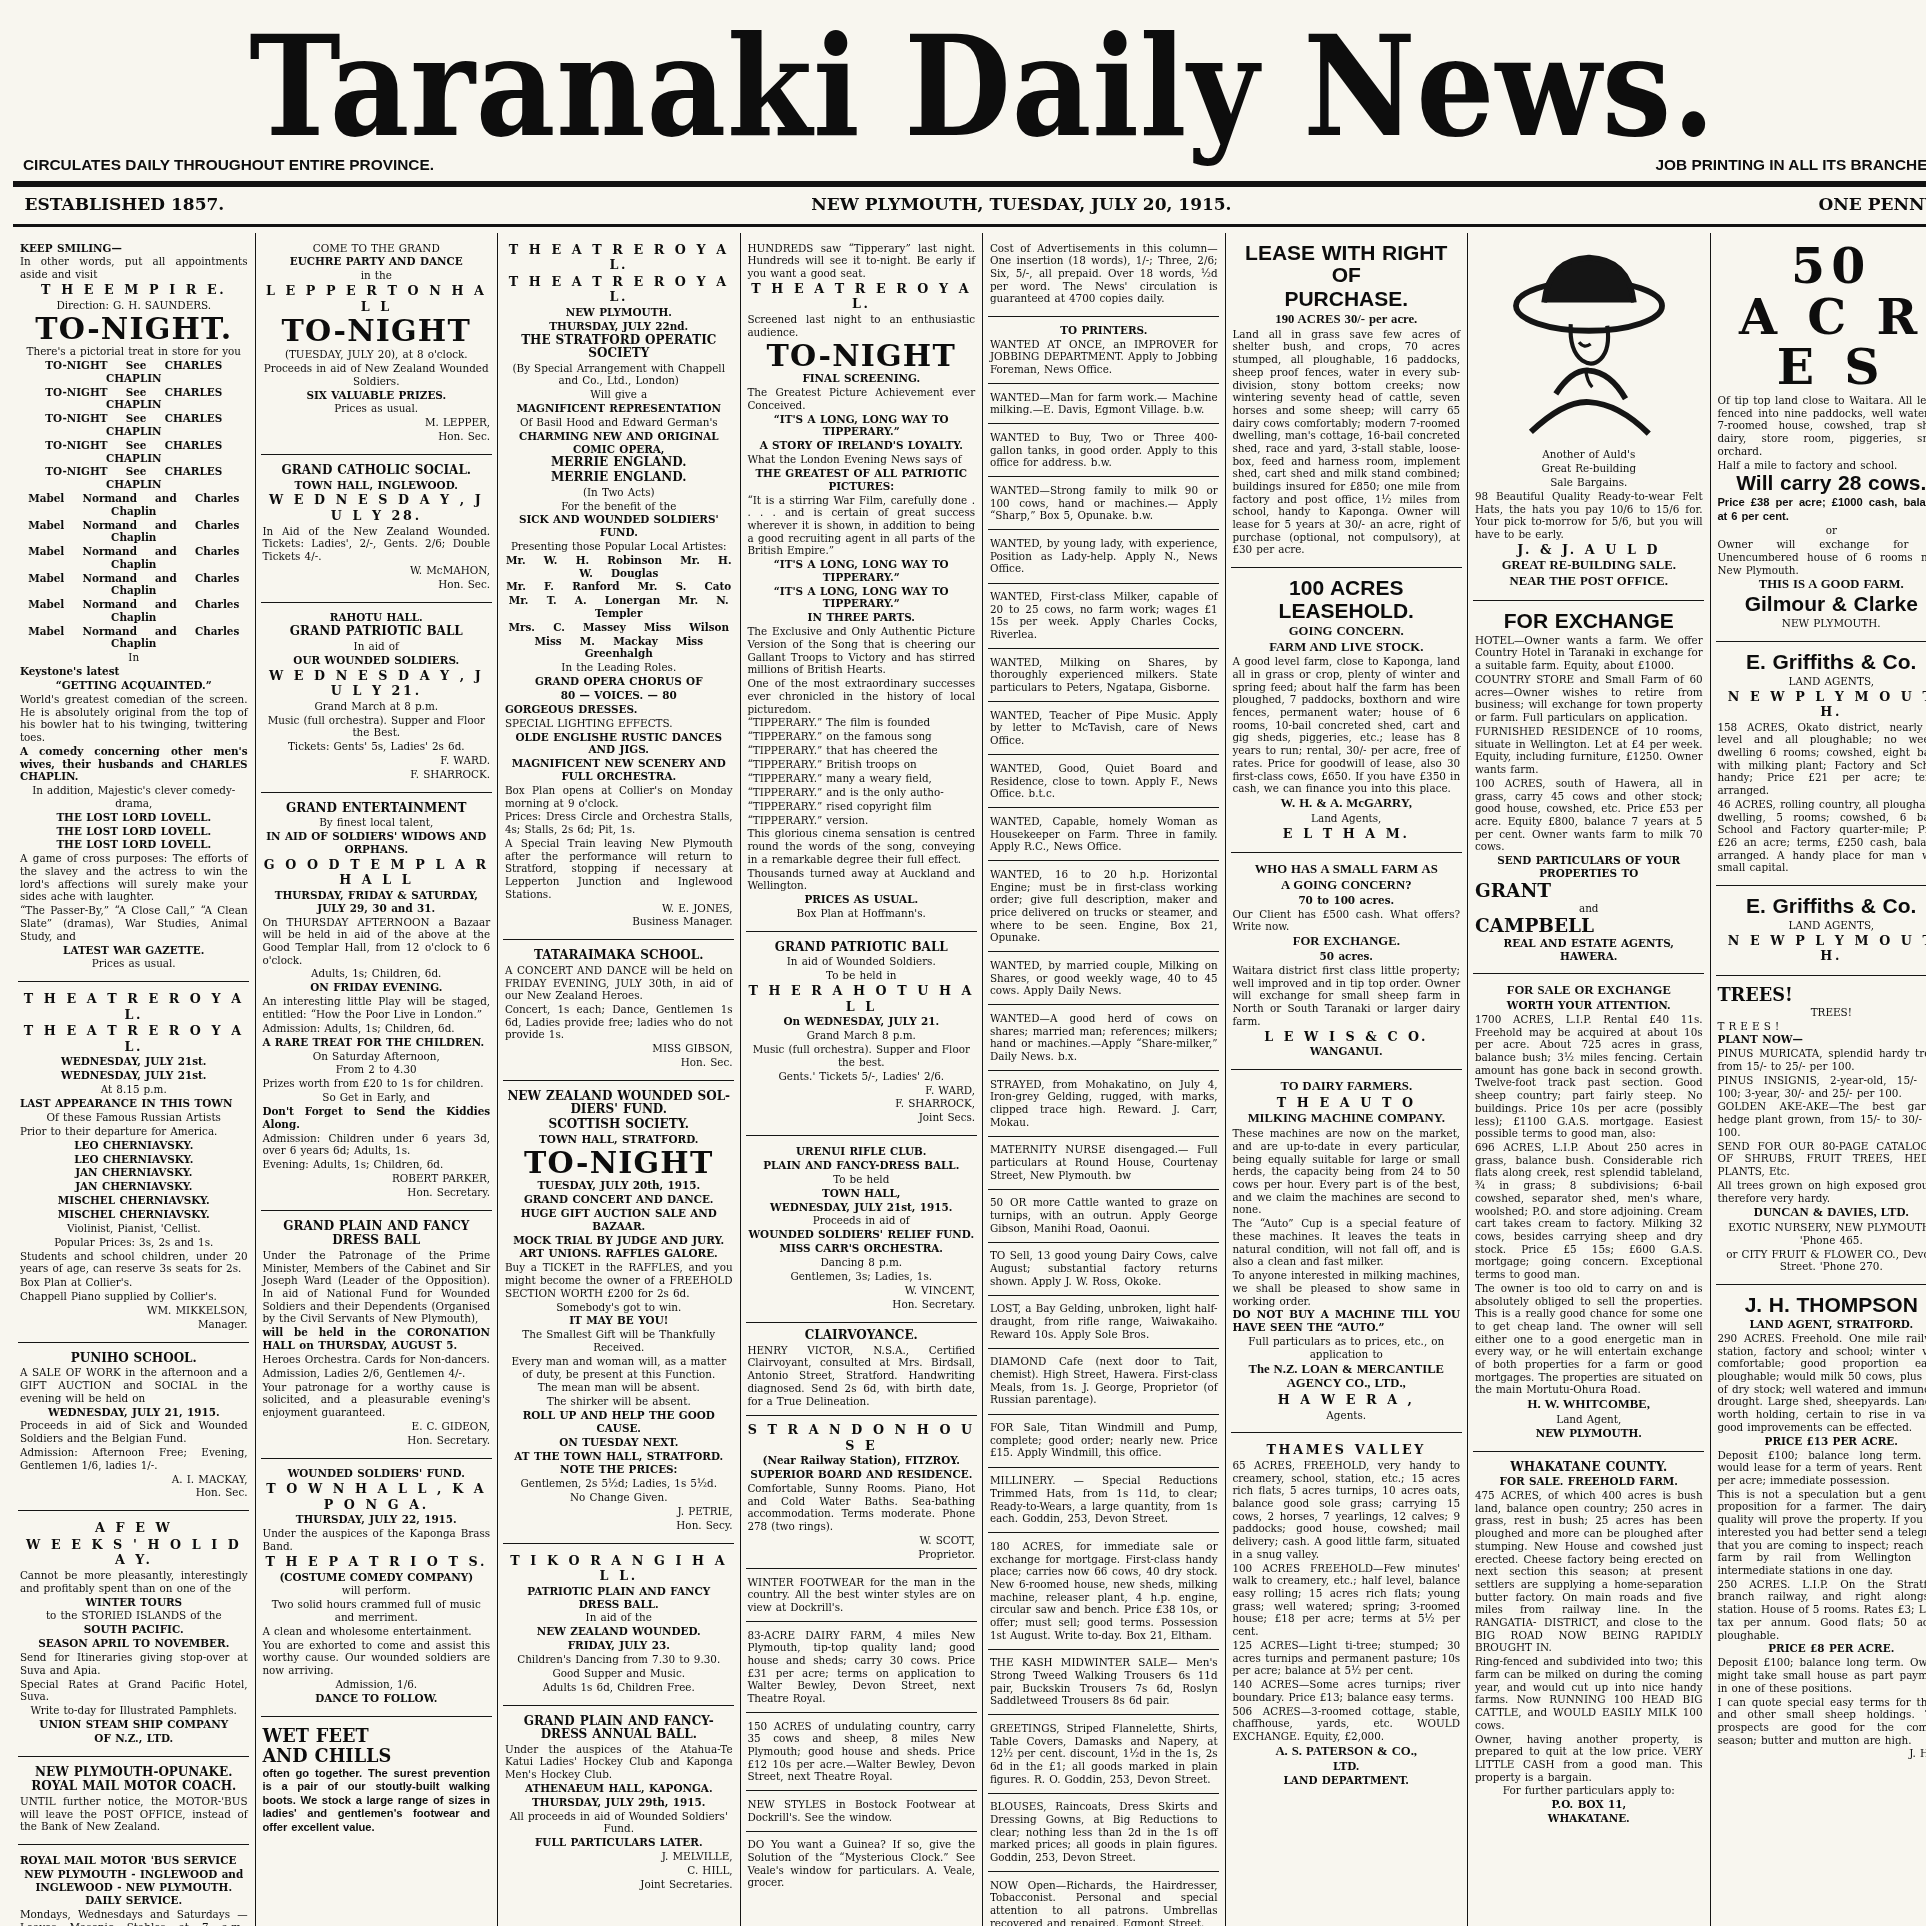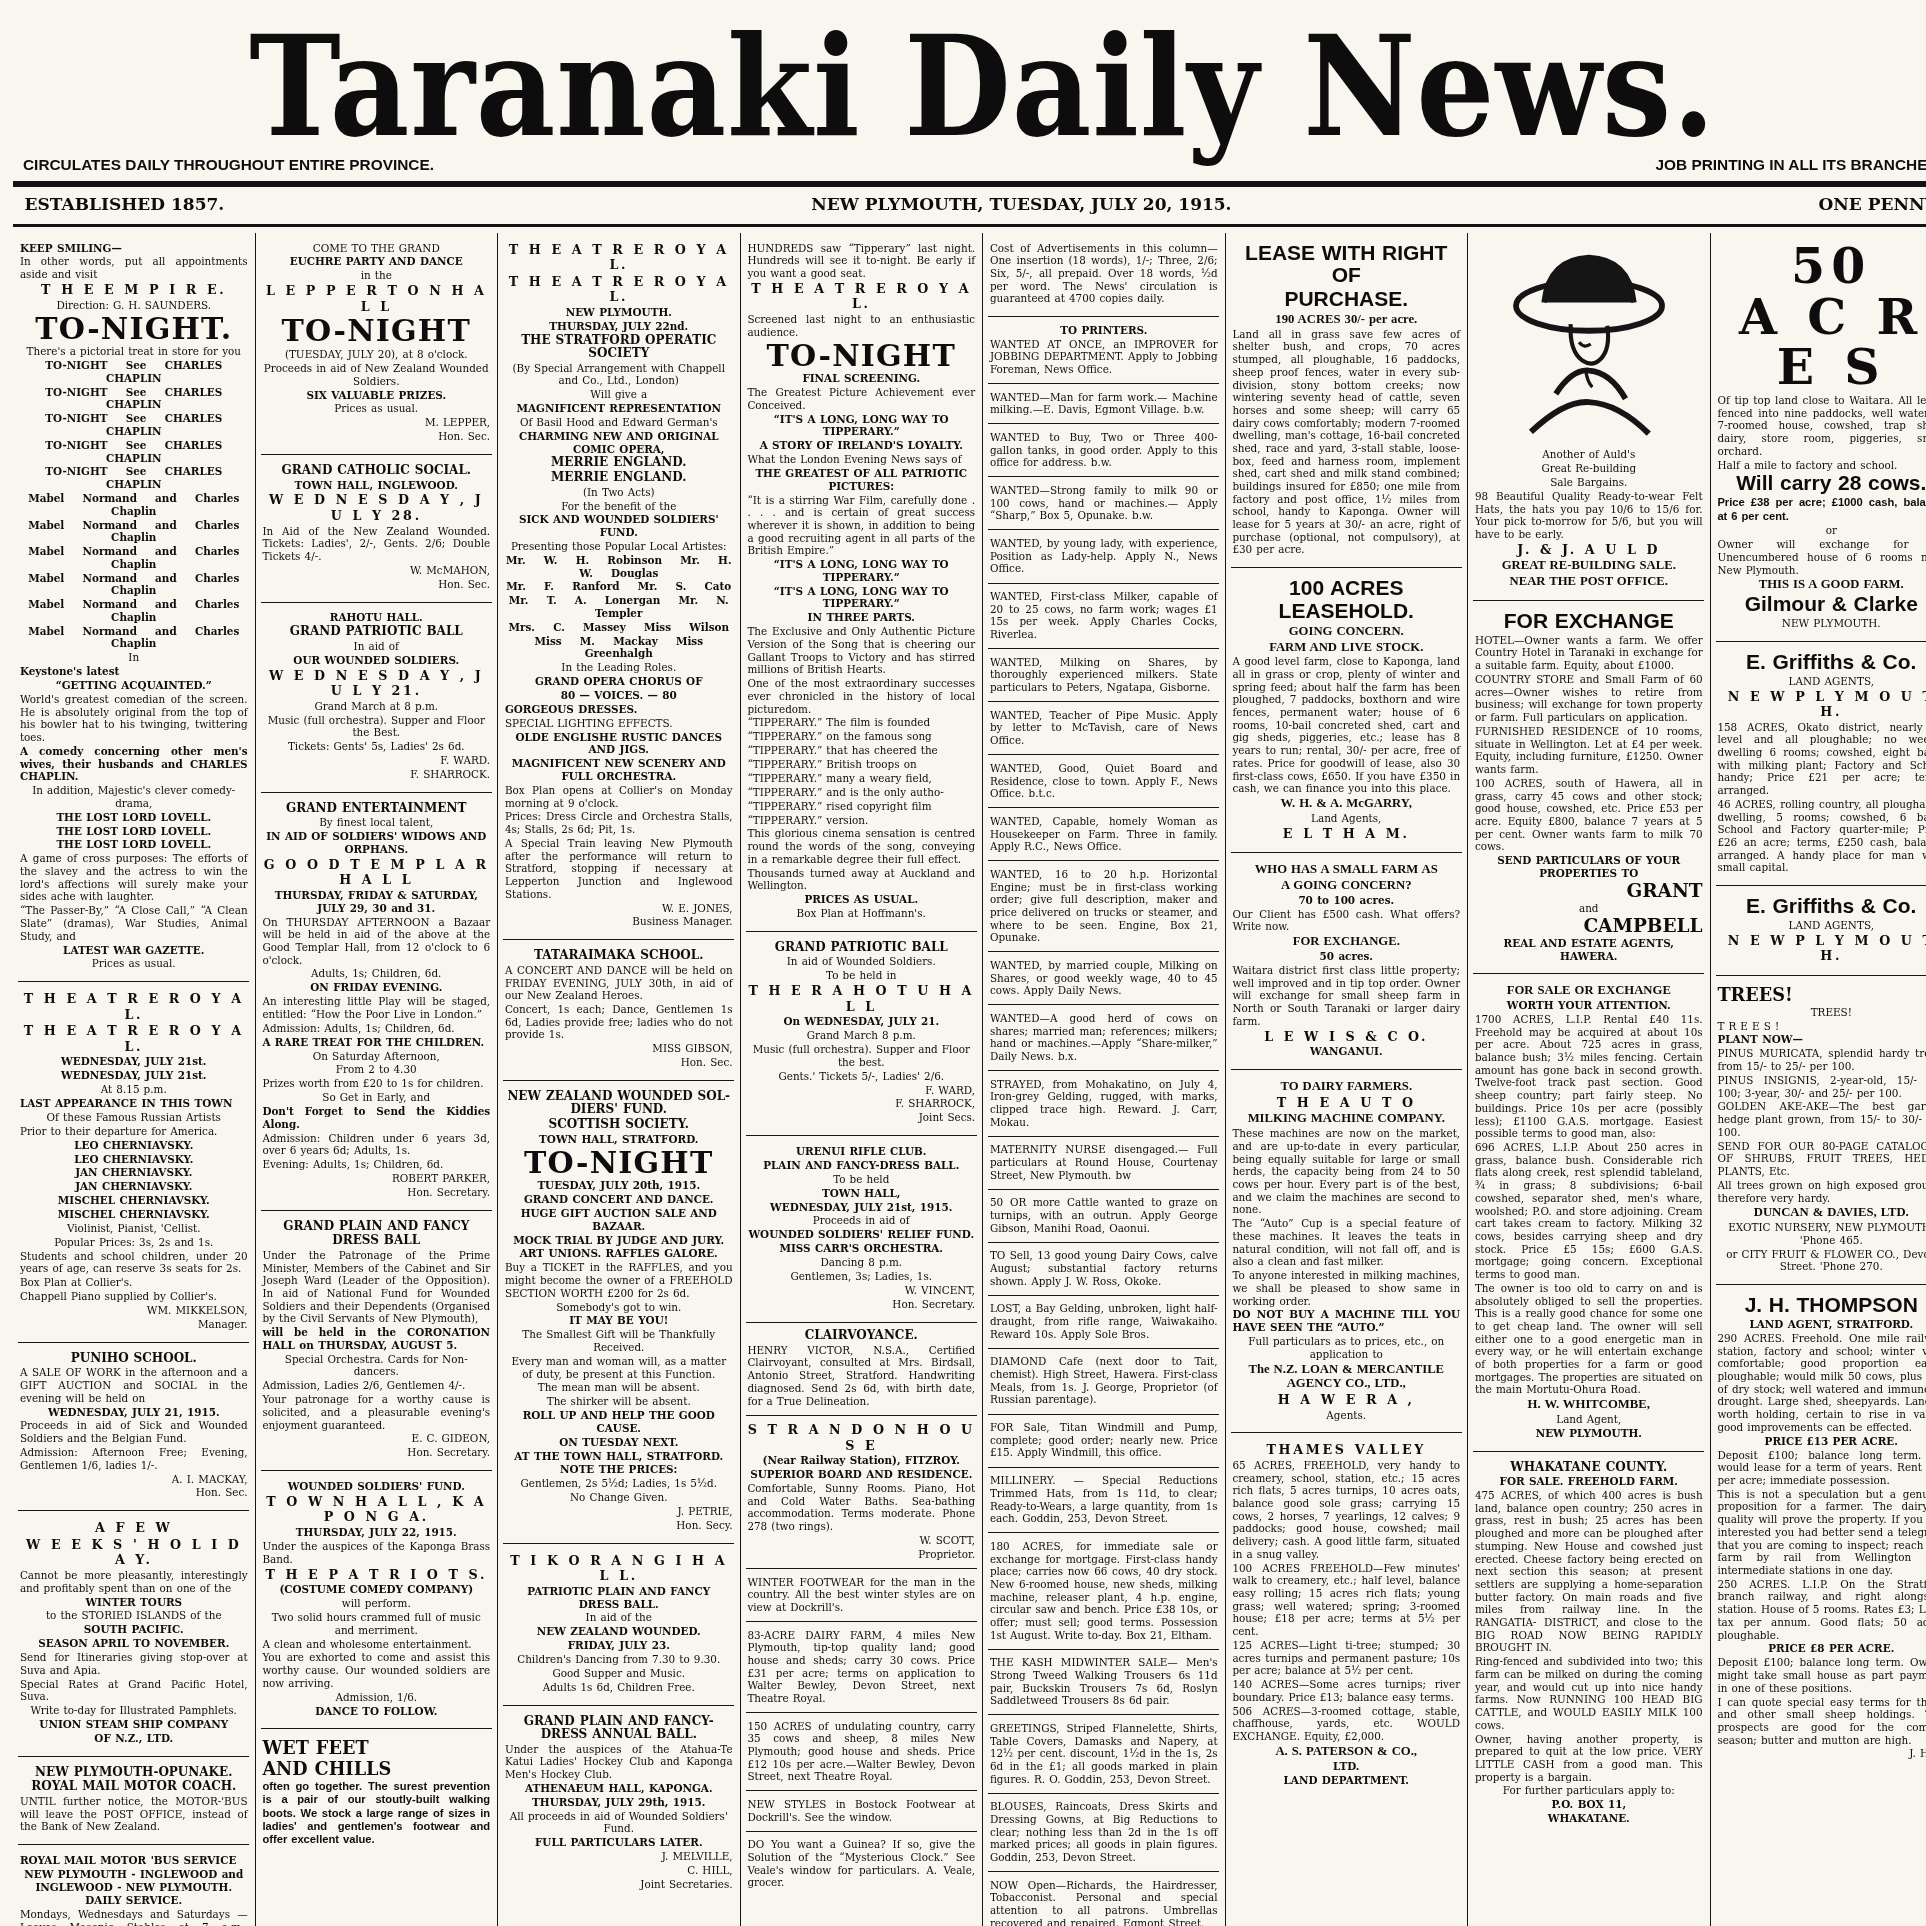--- a/index.html
+++ b/index.html
@@ -22,21 +22,21 @@
   .block:last-child{border-bottom:none;}
   .line{font-size:10.4px;line-height:1.22;margin:1.2px 0;word-spacing:0.8px;}
   .l-j{text-align:justify;}
   .l-jb{text-align:justify;font-weight:bold;}
   .l-c{text-align:center;}
   .l-cb{text-align:center;font-weight:bold;}
   .l-r{text-align:right;}
   .l-rb{text-align:left;font-weight:normal;}
   .l-sp{text-align:center;font-weight:bold;font-size:12.7px;letter-spacing:2.7px;}
   .l-h1{text-align:center;font-weight:bold;font-size:30px;line-height:1.05;letter-spacing:1.2px;}
-  .l-h2{text-align:right;font-weight:bold;font-size:18.5px;line-height:1.08;}
+  .l-h2{text-align:left;font-weight:bold;font-size:18.5px;line-height:1.08;}
   .l-h3{text-align:center;font-weight:bold;font-size:12px;line-height:1.12;}
   .l-hl{font-weight:bold;font-size:17.7px;line-height:1.1;}
   .l-xl{text-align:center;font-weight:bold;font-size:49px;line-height:1.02;letter-spacing:6.2px;}
   .l-sanb{font-family:"Liberation Sans",sans-serif;text-align:center;font-weight:bold;font-size:21px;line-height:1.08;}
   .l-sanm{font-family:Liberation Serif, serif;text-align:center;font-weight:bold;font-size:12.7px;line-height:1.15;}
   .l-sanj{font-family:"Liberation Sans",sans-serif;text-align:justify;font-weight:bold;font-size:11.2px;line-height:1.2;}
   .l-row{display:block;text-align:center;font-weight:bold;word-spacing:14.6px;}
   .illus{display:flex;justify-content:center;margin:3.9px 0;}
   .illus svg{width:166px;height:200px;}
 </style>
@@ -203,21 +203,21 @@
           <div class="line l-j">Admission: Children under 6 years 3d, over 6 years 6d; Adults, 1s.</div>
           <div class="line l-j">Evening: Adults, 1s; Children, 6d.</div>
           <div class="line l-r">ROBERT PARKER,</div>
           <div class="line l-r">Hon. Secretary.</div>
         </section>
         <section class="block">
           <div class="line l-h3">GRAND PLAIN AND FANCY</div>
           <div class="line l-h3">DRESS BALL</div>
           <div class="line l-j">Under the Patronage of the Prime Minister, Members of the Cabinet and Sir Joseph Ward (Leader of the Opposition). In aid of National Fund for Wounded Soldiers and their Dependents (Organised by the Civil Servants of New Plymouth),</div>
           <div class="line l-jb">will be held in the CORONATION HALL on THURSDAY, AUGUST 5.</div>
-          <div class="line l-c">Special Orchestra.  Cards for Non-dancers.</div>
+          <div class="line l-c">Heroes Orchestra.  Cards for Non-dancers.</div>
           <div class="line l-j">Admission, Ladies 2/6, Gentlemen 4/-.</div>
           <div class="line l-j">Your patronage for a worthy cause is solicited, and a pleasurable evening's enjoyment guaranteed.</div>
           <div class="line l-r">E. C. GIDEON,</div>
           <div class="line l-r">Hon. Secretary.</div>
         </section>
         <section class="block">
           <div class="line l-cb">WOUNDED SOLDIERS' FUND.</div>
           <div class="line l-sp">T O W N   H A L L ,   K A P O N G A.</div>
           <div class="line l-cb">THURSDAY, JULY 22, 1915.</div>
           <div class="line l-j">Under the auspices of the Kaponga Brass Band.</div>

